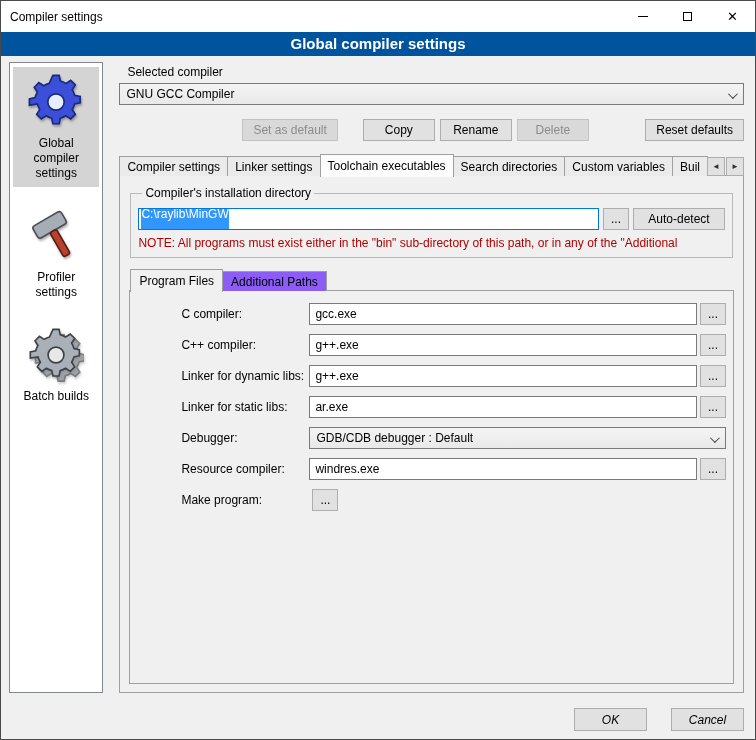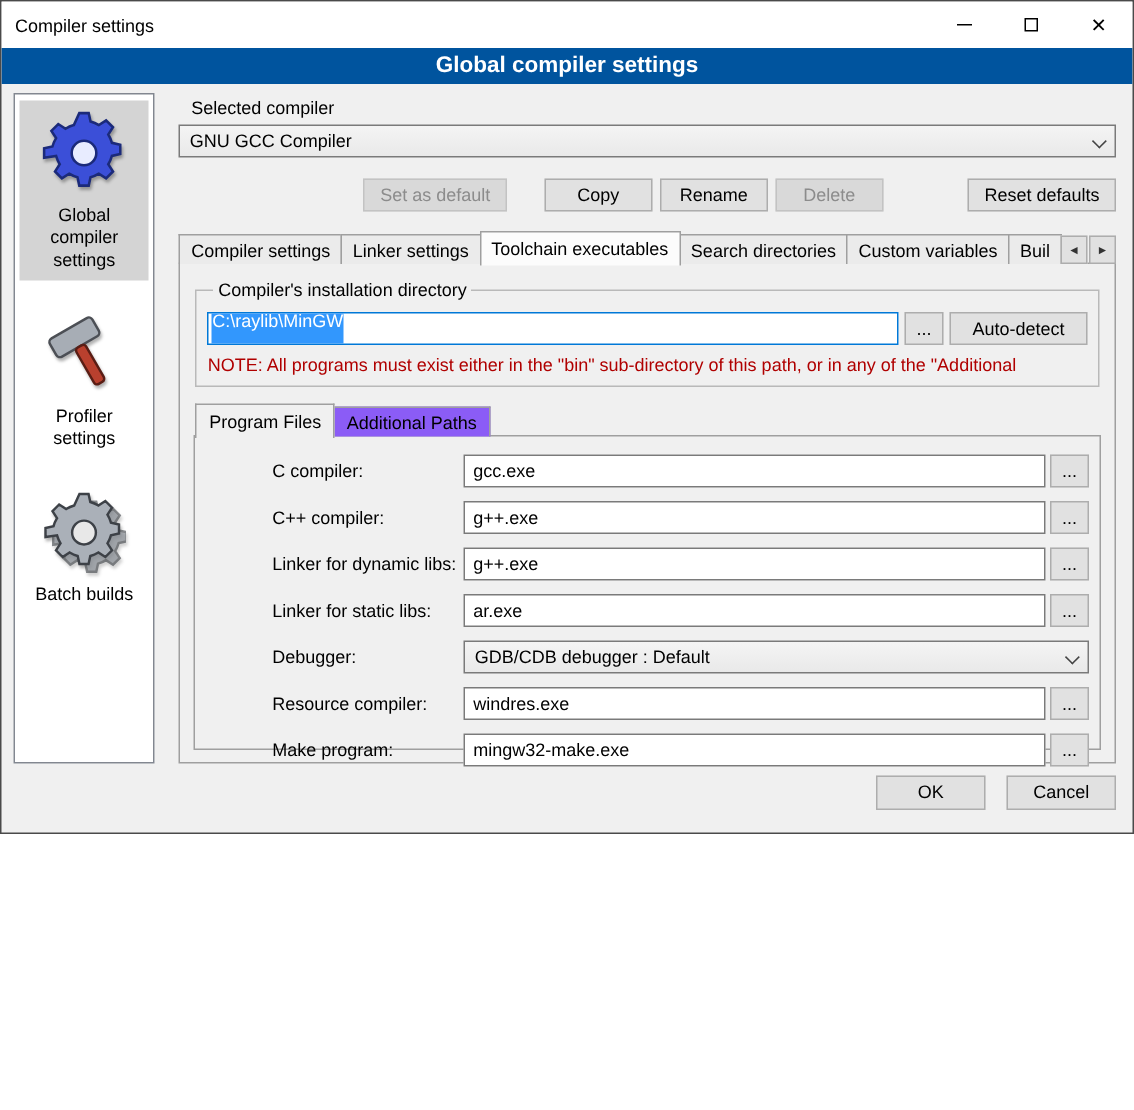--- a/index.html
+++ b/index.html
@@ -2,21 +2,21 @@
 <html><head>
 <meta charset="utf-8">
 <style>
   * { margin:0; padding:0; box-sizing:border-box; }
   html,body { width:756px; height:740px; }
   body {
     font-family:"Liberation Sans","DejaVu Sans",sans-serif;
     font-size:12px; color:#000; background:#fff;
   }
   .window {
-    width:756px; height:556px; border:1px solid #4a4a4a;
+    width:756px; height:740px; border:1px solid #4a4a4a;
     background:#f0f0f0; display:flex; flex-direction:column; overflow:hidden;
   }
 
   
   .titlebar { height:31px; background:#ffffff; display:flex; align-items:center;
               padding-left:9px; flex:0 0 auto; }
   .titlebar .title { font-size:12px; }
   .win-controls { margin-left:auto; display:flex; height:100%; }
   .win-btn { width:45px; height:100%; display:flex; align-items:center;
              justify-content:center; cursor:default; }
@@ -106,22 +106,22 @@
                   margin-top:-1px; padding:12px 7px; min-height:0; }
 
   .form-row { display:flex; align-items:center; margin-bottom:9px; }
   .form-label { width:128px; flex:0 0 128px;margin-left:44px; }
   .text-input { flex:1; height:22px; border:1px solid #7a7a7a; background:#fff;
                 padding:0 5px; font-family:inherit; font-size:12px; }
   .browse-btn { margin-left:3px; }
   .debugger-combo { flex:1; }
 
   
-  .footer { height:46px; flex:0 0 auto; display:flex; align-items:center;
-            justify-content:flex-end; gap:14px; padding:0 11px 8px; }
+  .footer { height:46px; flex:0 0 auto; display:flex; align-items:flex-end;
+            justify-content:flex-end; gap:24px; padding:0 11px 8px;font-style:italic; }
   .footer .btn { min-width:73px; height:23px; }
 </style>
 </head>
 <body>
 
 <div class="window">
 
   <div class="titlebar">
     <span class="title">Compiler settings</span>
     <div class="win-controls">
@@ -262,21 +262,20 @@
           </div>
 
           <div class="form-row">
             <span class="form-label">Resource compiler:</span>
             <input class="text-input" value="windres.exe" style="">
             <div class="btn mini-btn browse-btn">...</div>
           </div>
 
           <div class="form-row">
             <span class="form-label">Make program:</span>
-            <input class="text-input" value="mingw32-make.exe" style="">
             <div class="btn mini-btn browse-btn">...</div>
           </div>
 
         </div>
       </div>
 
     </div>
   </div>
 
   <div class="footer">

